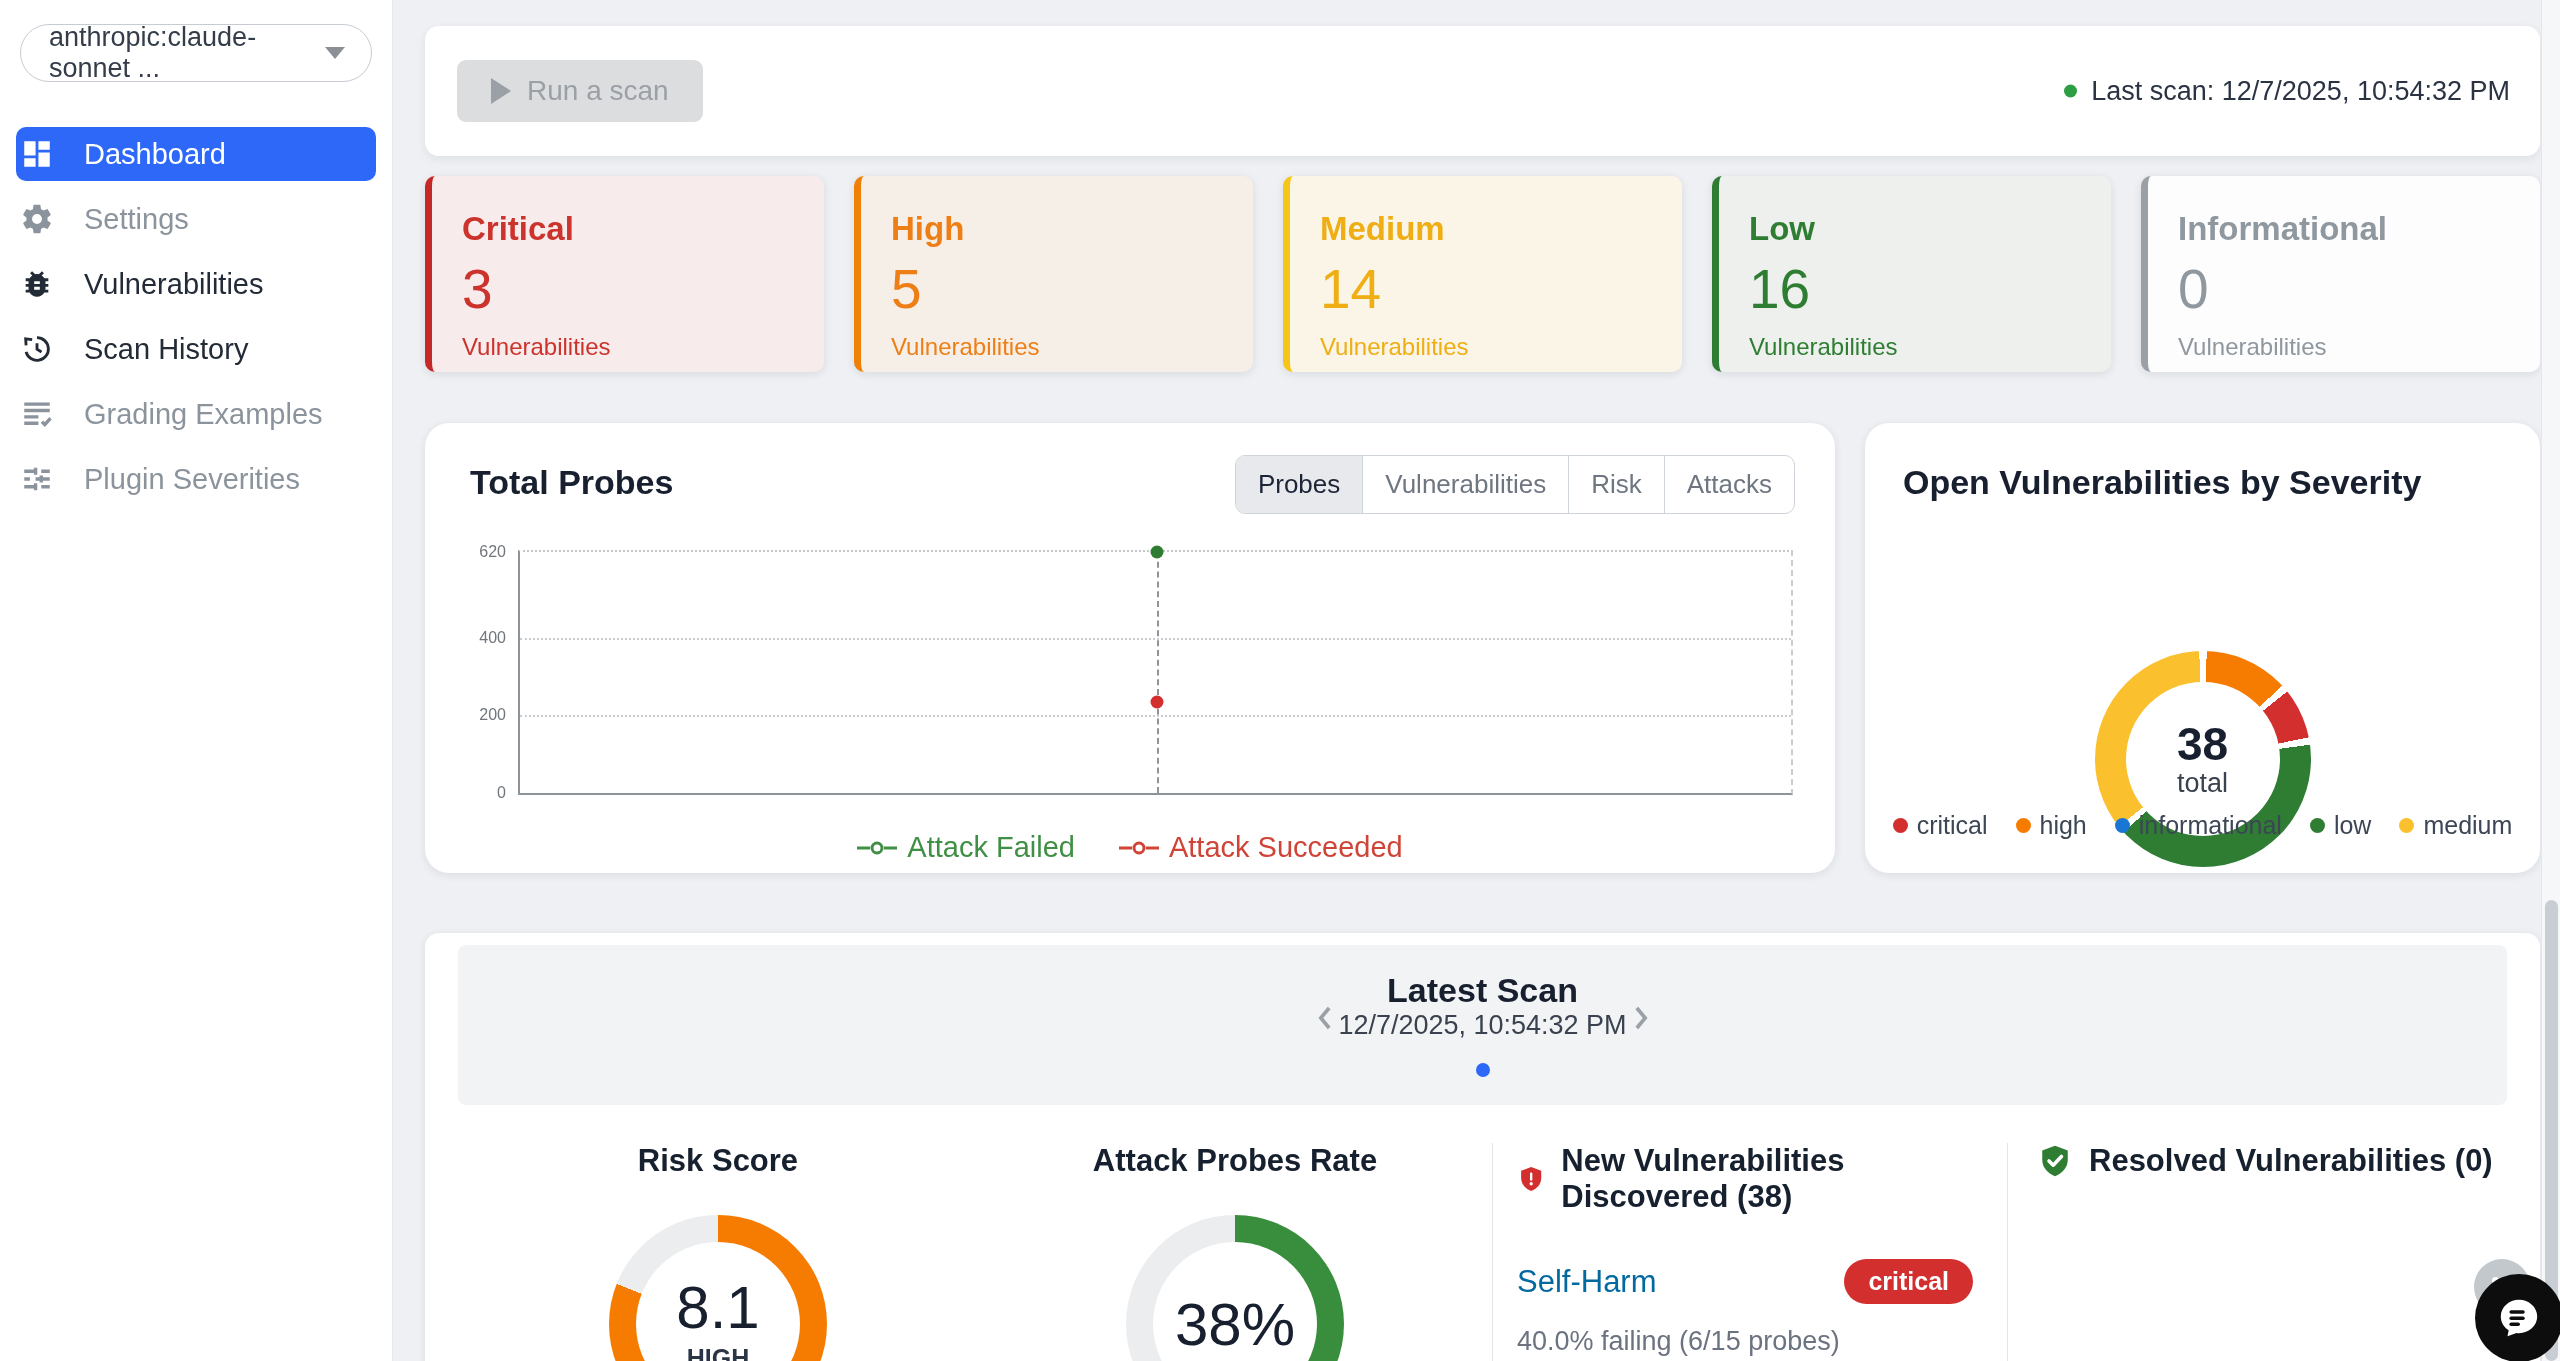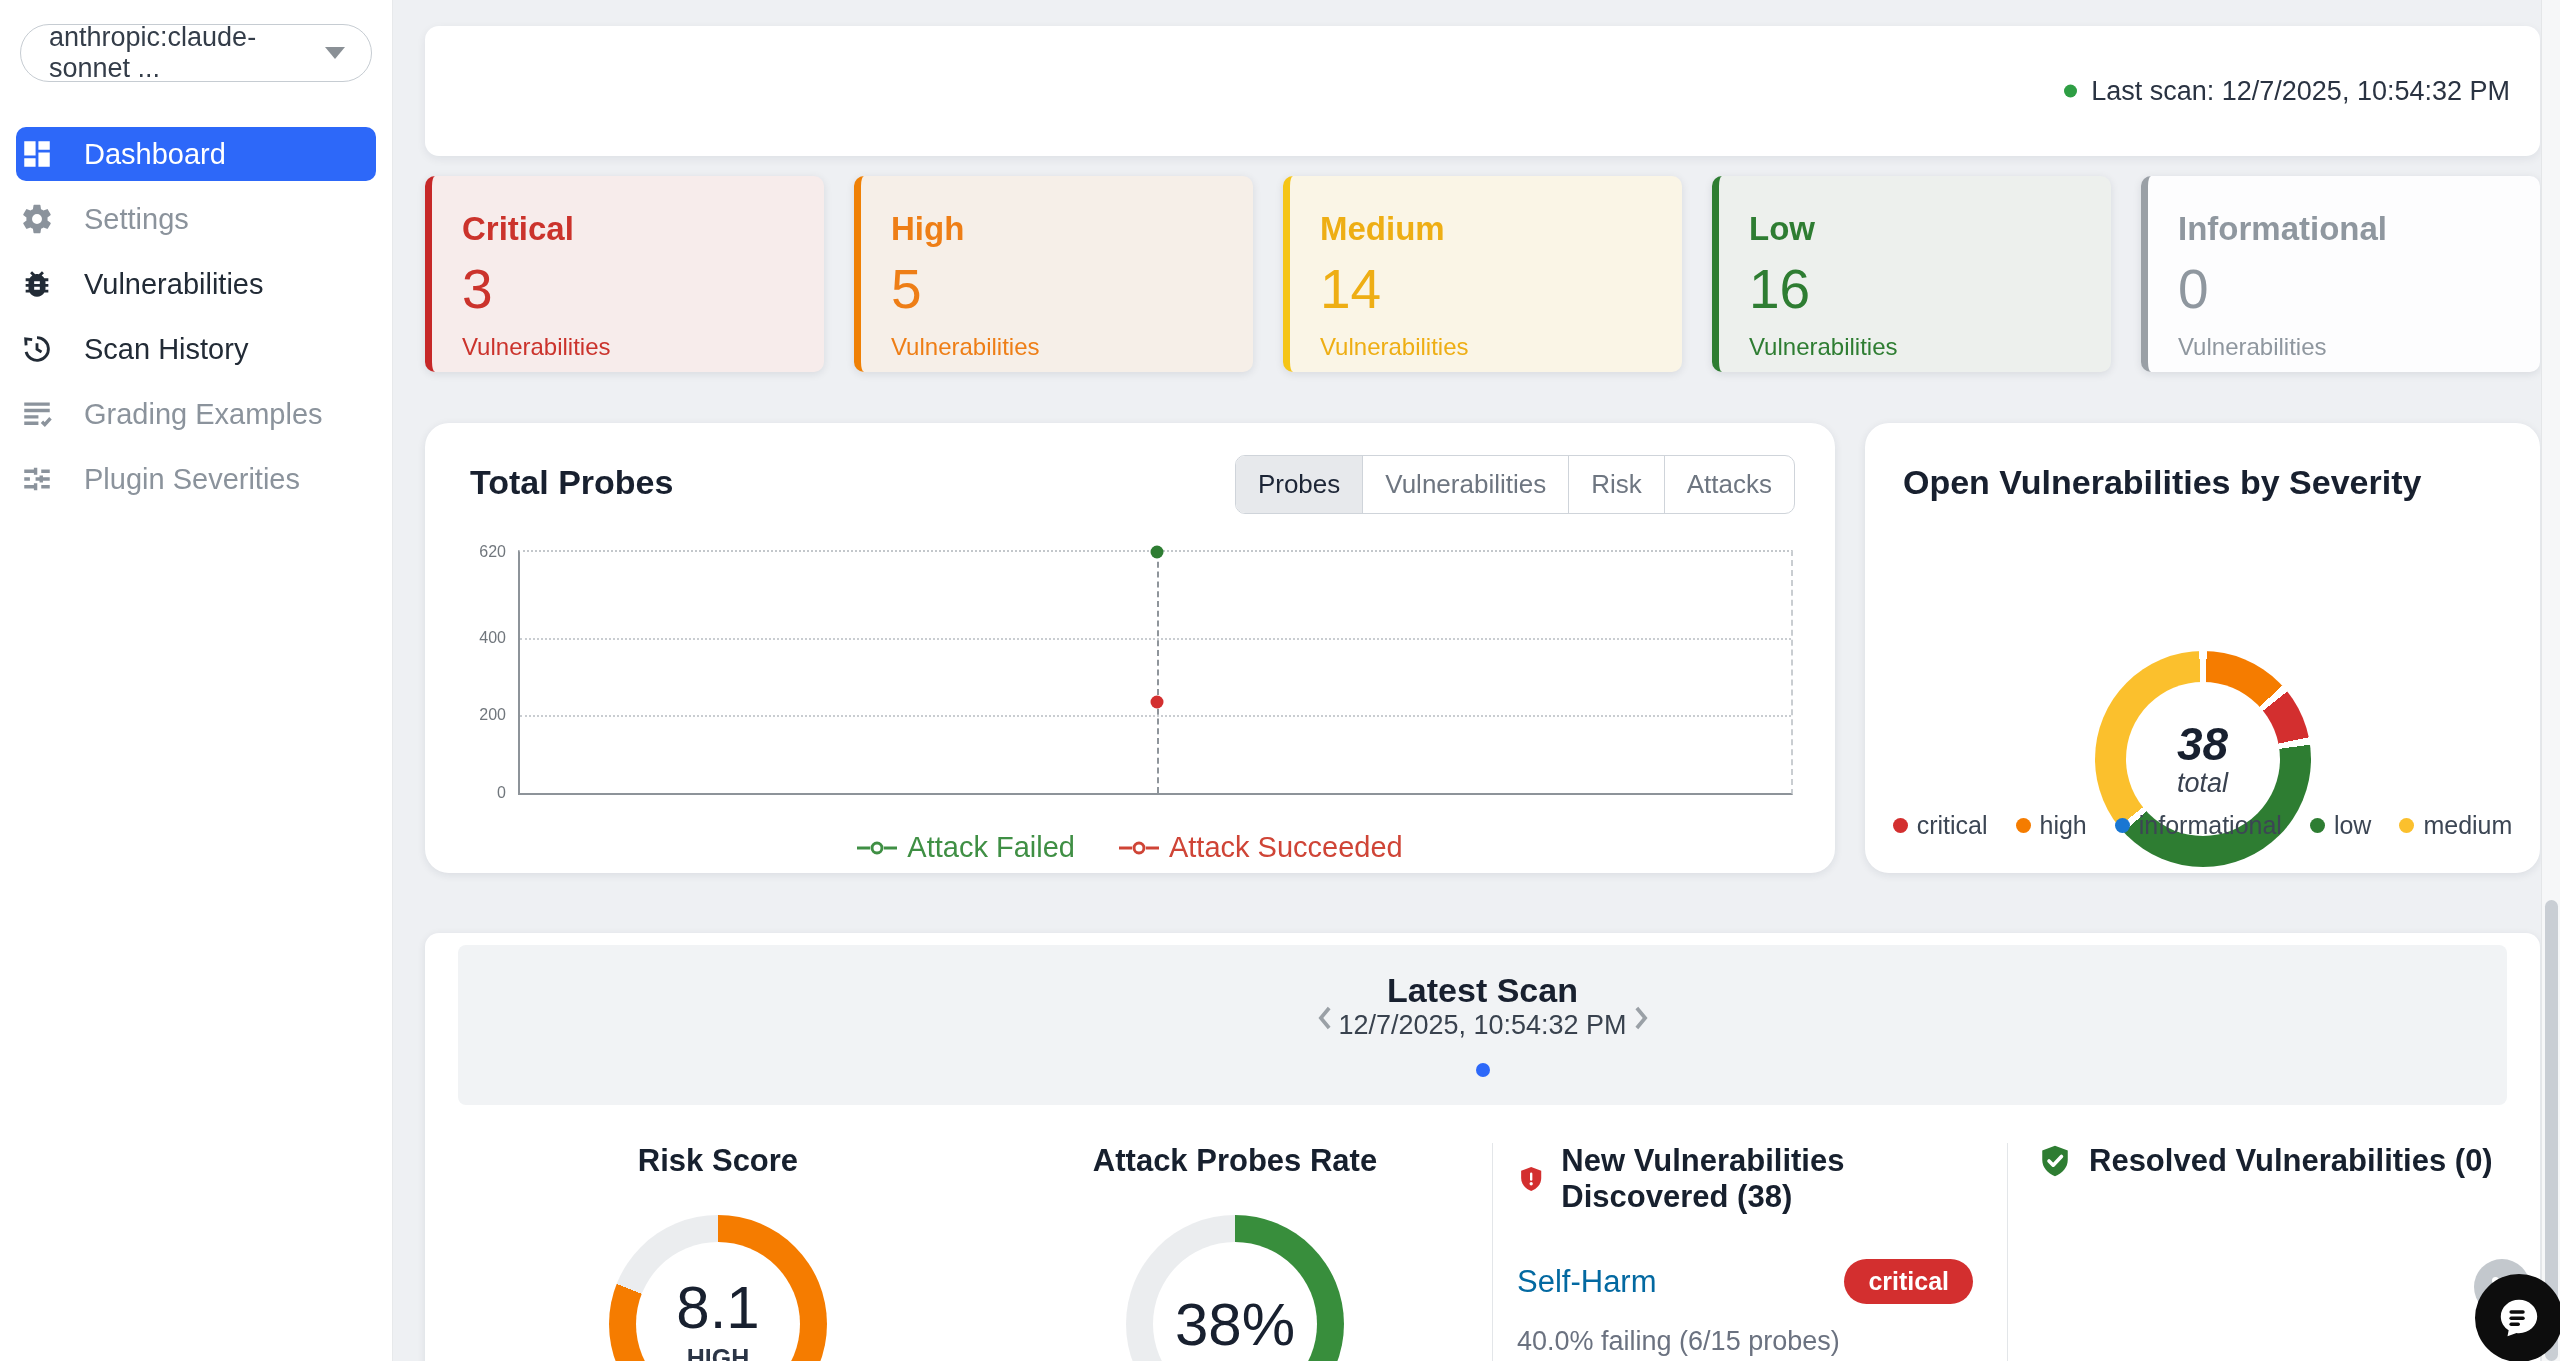--- a/index.html
+++ b/index.html
@@ -70,21 +70,21 @@
   .yt-620 { top:0; } .yt-400 { top:35.5%; } .yt-200 { top:67.7%; } .yt-0 { top:100%; }
   .vline { position:absolute; left:50.1%; top:0; bottom:0; border-left:2px dashed #8f959b; }
   .dot { position:absolute; left:50.1%; width:13px; height:13px; border-radius:50%;
          transform:translate(-50%,50%); }
   .chart-legend { display:flex; justify-content:center; gap:44px; margin-top:36px; font-size:29px; }
   .leg-item { display:flex; align-items:center; gap:10px; }
   .leg-item.ok { color:#3f8f44; } .leg-item.bad { color:#cf4436; }
 
   .donut-card { flex:1; position:relative; padding:40px 0 8px 38px; }
   .donut-wrap { position:absolute; left:50%; top:228px; transform:translateX(-50%);
-                width:216px; height:216px;font-style:italic; }
+                width:216px; height:216px; }
   .donut { width:100%; height:100%; border-radius:50%; position:relative; }
   .donut::after { content:""; position:absolute; inset:31px; border-radius:50%; background:#fff; }
   .donut-center { position:absolute; inset:0; display:flex; flex-direction:column;
                   align-items:center; justify-content:center; z-index:2; line-height:1.1; }
   .donut-center .v { font-size:46px; font-weight:700; color:#18202f; }
   .donut-center .u { font-size:27px; color:#3a4250; }
   .donut-legend { position:absolute; left:0; right:0; top:388px; display:flex;
                   justify-content:center; gap:28px; font-size:25px; color:#3c4654; }
   .dl { display:flex; align-items:center; gap:9px; }
   .dl i { width:15px; height:15px; border-radius:50%; }
@@ -185,20 +185,24 @@
           <path d="M11 4v5M15 9.5v5M11 15v5"></path>
         </svg>
       <span>Plugin Severities</span>
     </div>
   </div>
 </nav>
 
 <main class="main">
 
   <section class="top-card">
+    <button class="run-btn" disabled="">
+      <span class="play-tri"></span>
+      <span>Run a scan</span>
+    </button>
     <div class="last-scan">
       <span class="green-dot"></span>
       <span>Last scan: 12/7/2025, 10:54:32 PM</span>
     </div>
   </section>
 
   <section class="sev-row">
     <div class="sev critical">
       <div class="t">Critical</div>
       <div class="n">3</div>

